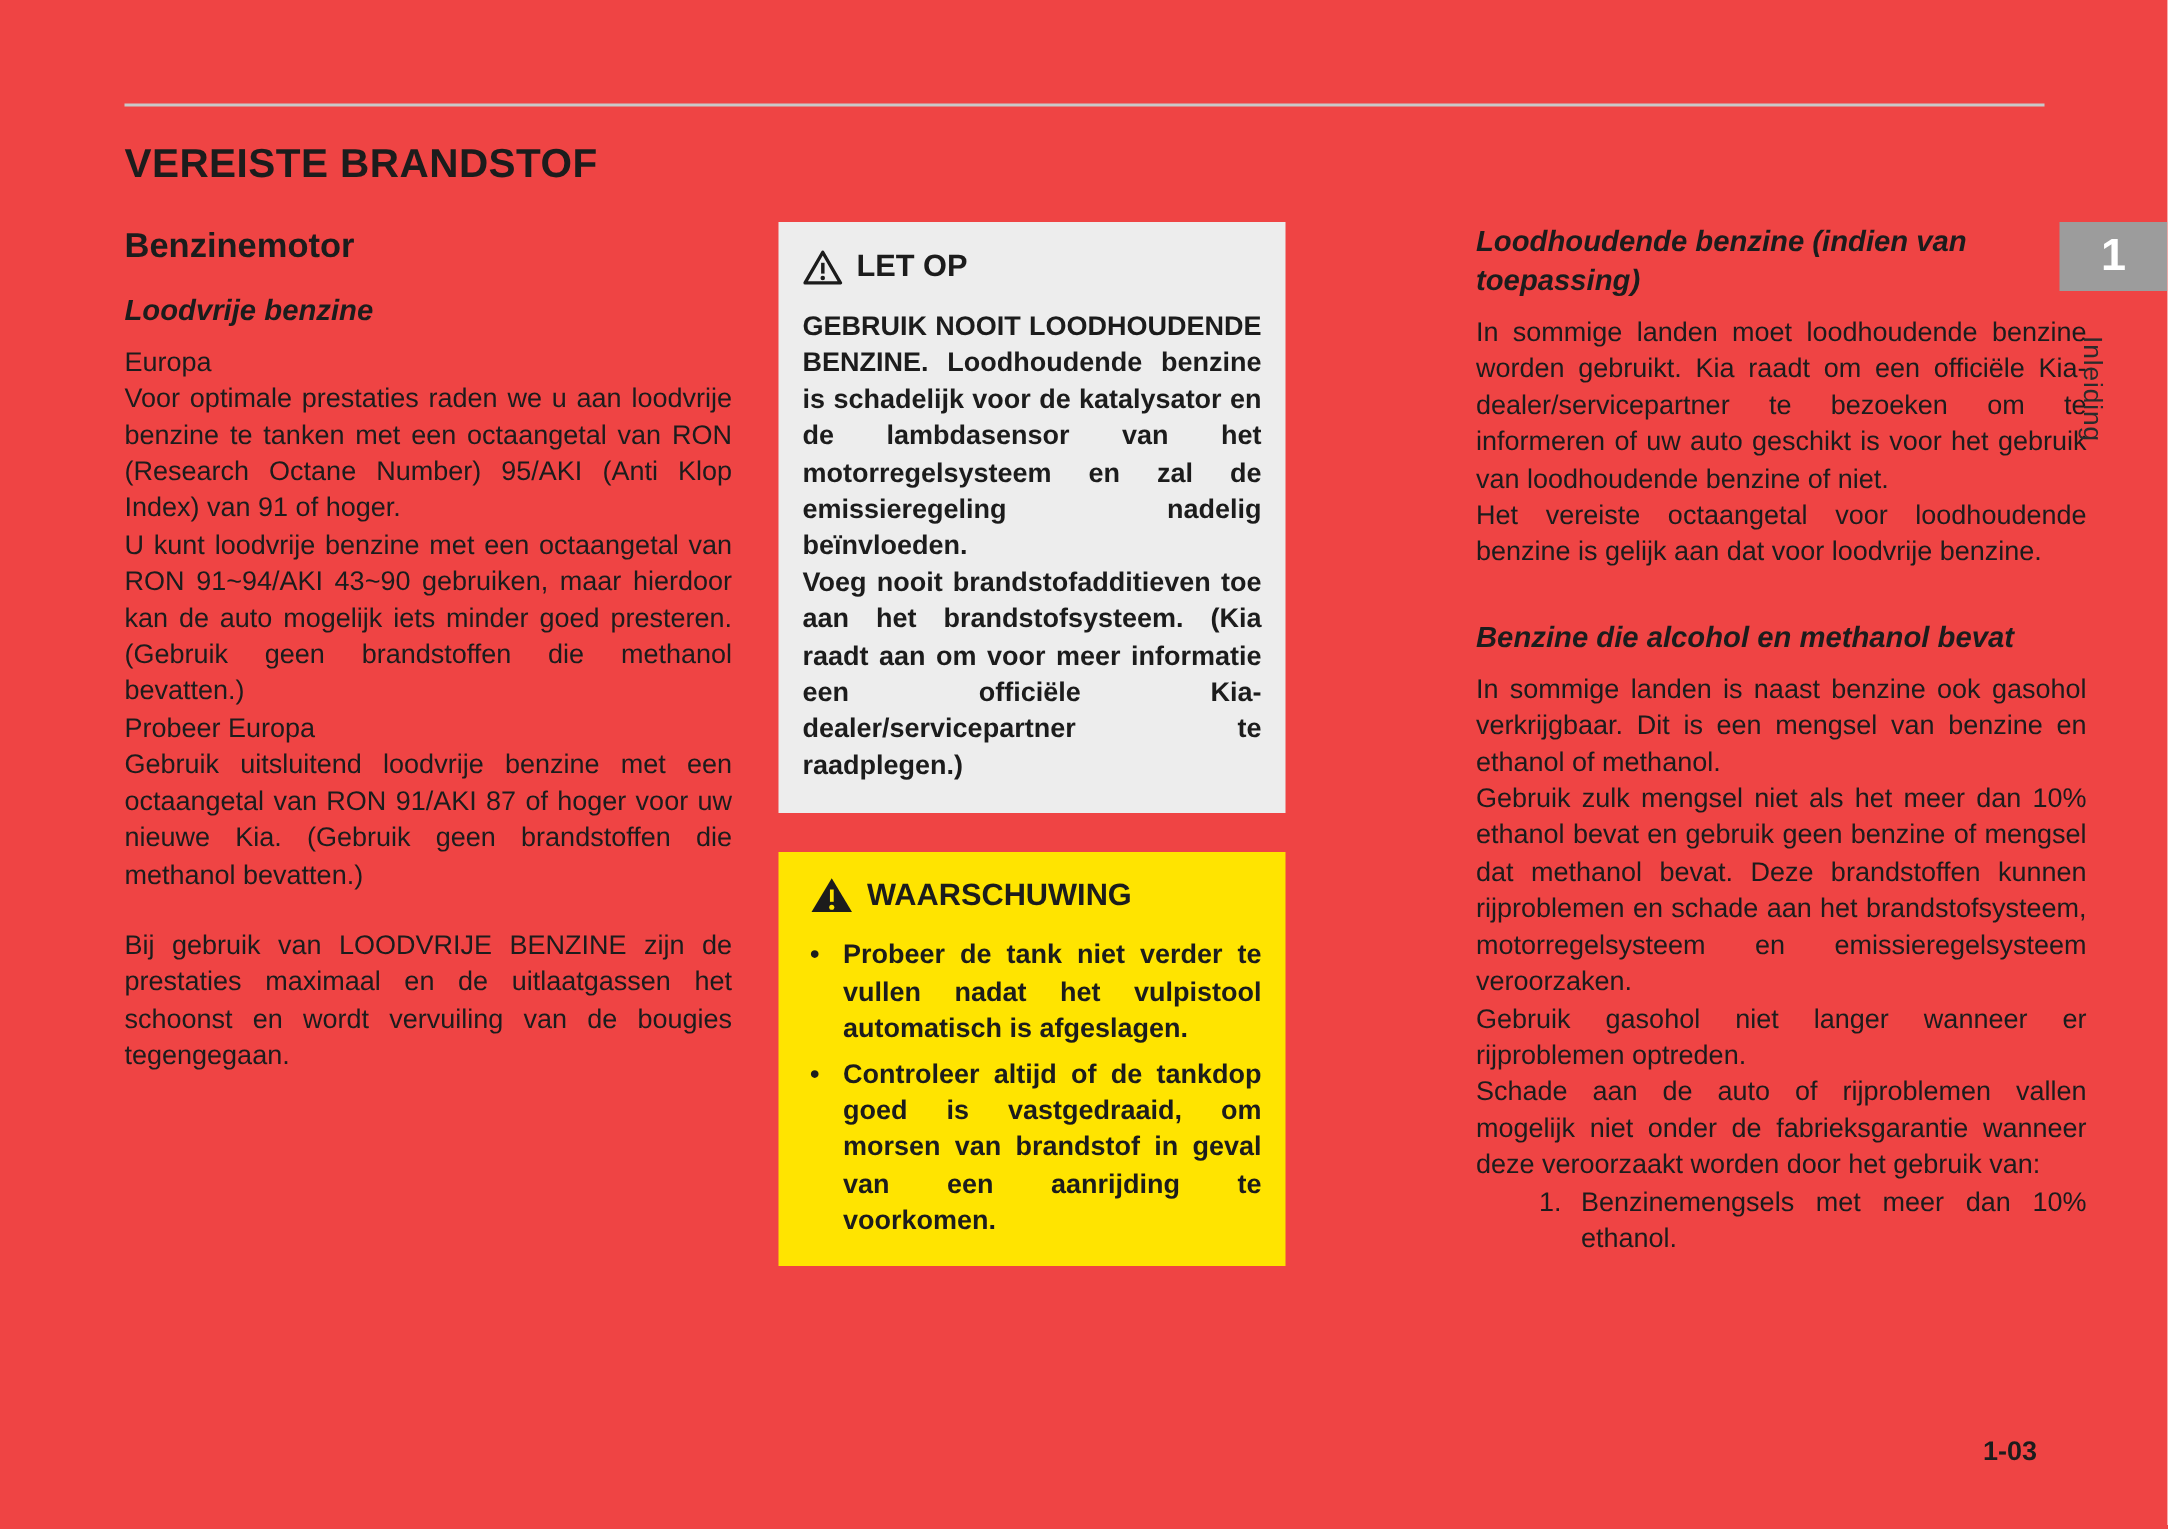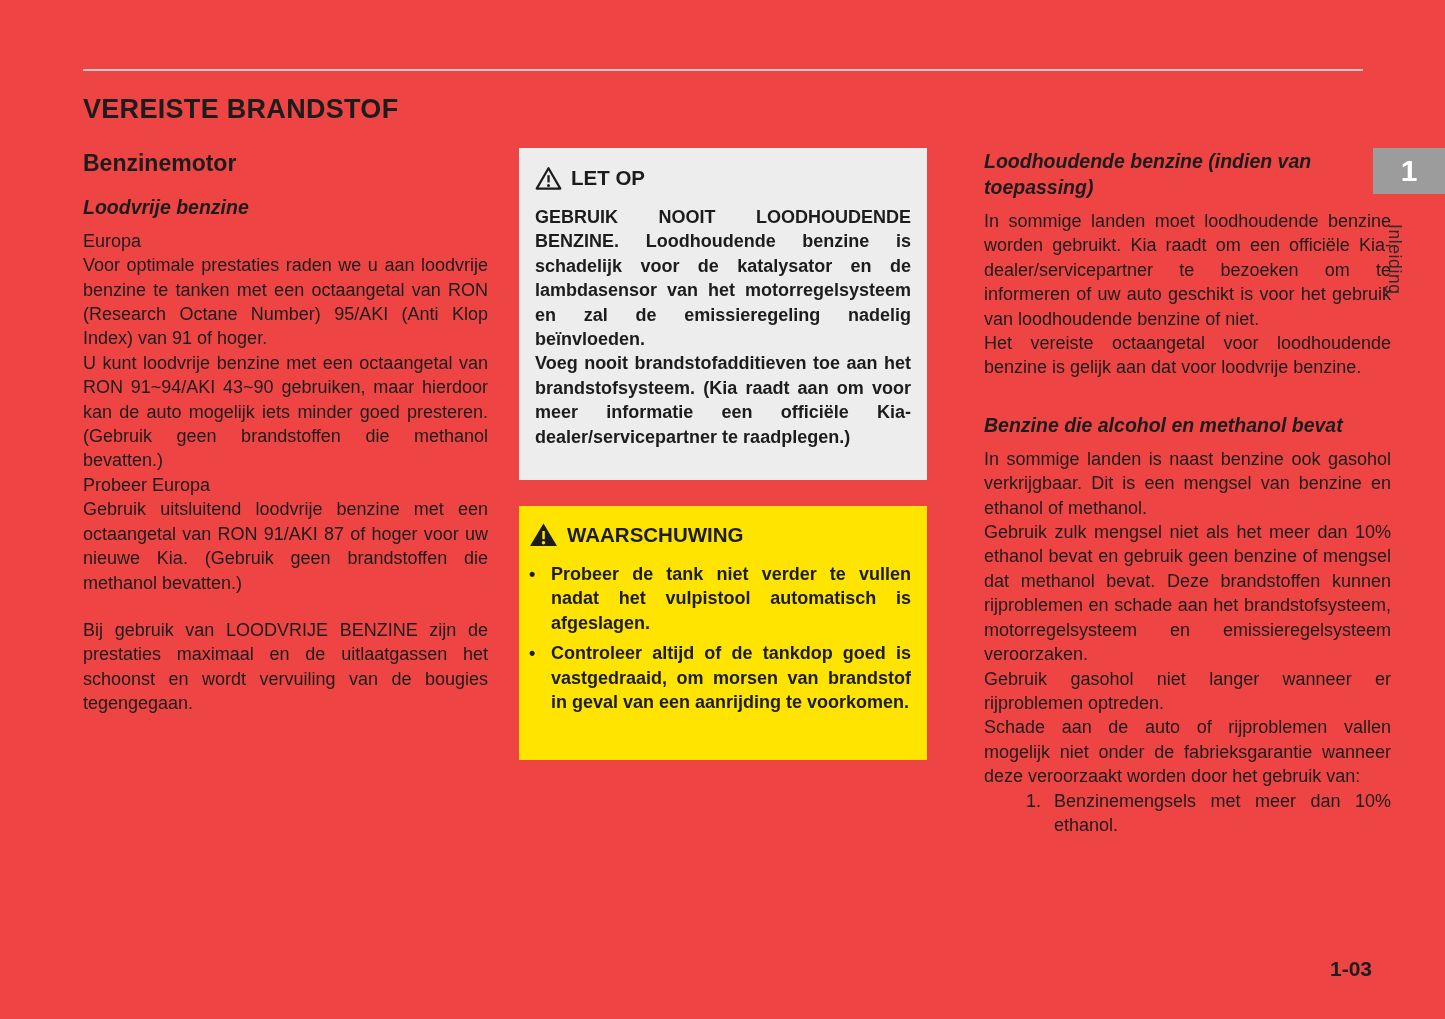--- a/index.html
+++ b/index.html
@@ -21,30 +21,30 @@
   .col { position:absolute; font-size:18px; line-height:24.4px; }
   .col p { text-align:justify; overflow-wrap:break-word; }
 
   
   .col-left  { left:83px;  top:151px; width:405px; }
   .h-section { font-size:23px; font-weight:700; margin-bottom:20px; }
   .h-sub     { font-size:19.5px; font-weight:700; font-style:italic; margin-bottom:9px; }
   .spaced    { margin-top:23px; }
 
   
-  .col-mid { left:519px; top:148px; width:408px; }
+  .col-mid { left:519px; top:148px; width:338px; }
   .caution-box {
     background:#ededed;
     padding:18px 16px 20px 16px;
     min-height:332px;
   }
   .warning-box {
     background:#ffe400;
     margin-top:26px;
-    padding:16px 16px 18px 10px;
+    padding:16px 16px 18px 21px;
     min-height:254px;
   }
   .box-title {
     display:flex; align-items:center; gap:9px;
     font-size:20.5px; font-weight:700; margin-bottom:14px;
   }
   .caution-box p, .warning-box p { font-weight:700; }
   .bullet-row { display:flex; margin-top:6px; }
   .bullet-row:first-of-type { margin-top:0; }
   .bullet-marker { flex:none; width:22px; font-weight:700; }
@@ -65,22 +65,22 @@
     display:flex; align-items:center; justify-content:center;
     font-size:30px; font-weight:700;
   }
   .side-label {
     position:absolute; left:1384px; top:224px;
     writing-mode:vertical-rl;
     font-size:17.5px; color:#2b2b2b; letter-spacing:0.6px;
   }
 
   .page-num {
-    position:absolute; right:73px; top:957px;
-    font-size:21px; font-weight:700;
+    position:absolute; right:87px; top:957px;
+    font-size:18px; font-weight:700;
   }
 
   .warn-svg, .caution-svg { display:block; flex:none; }
 </style>
 </head>
 <body>
 
 <div class="page">
 
   <div class="top-rule"></div>

